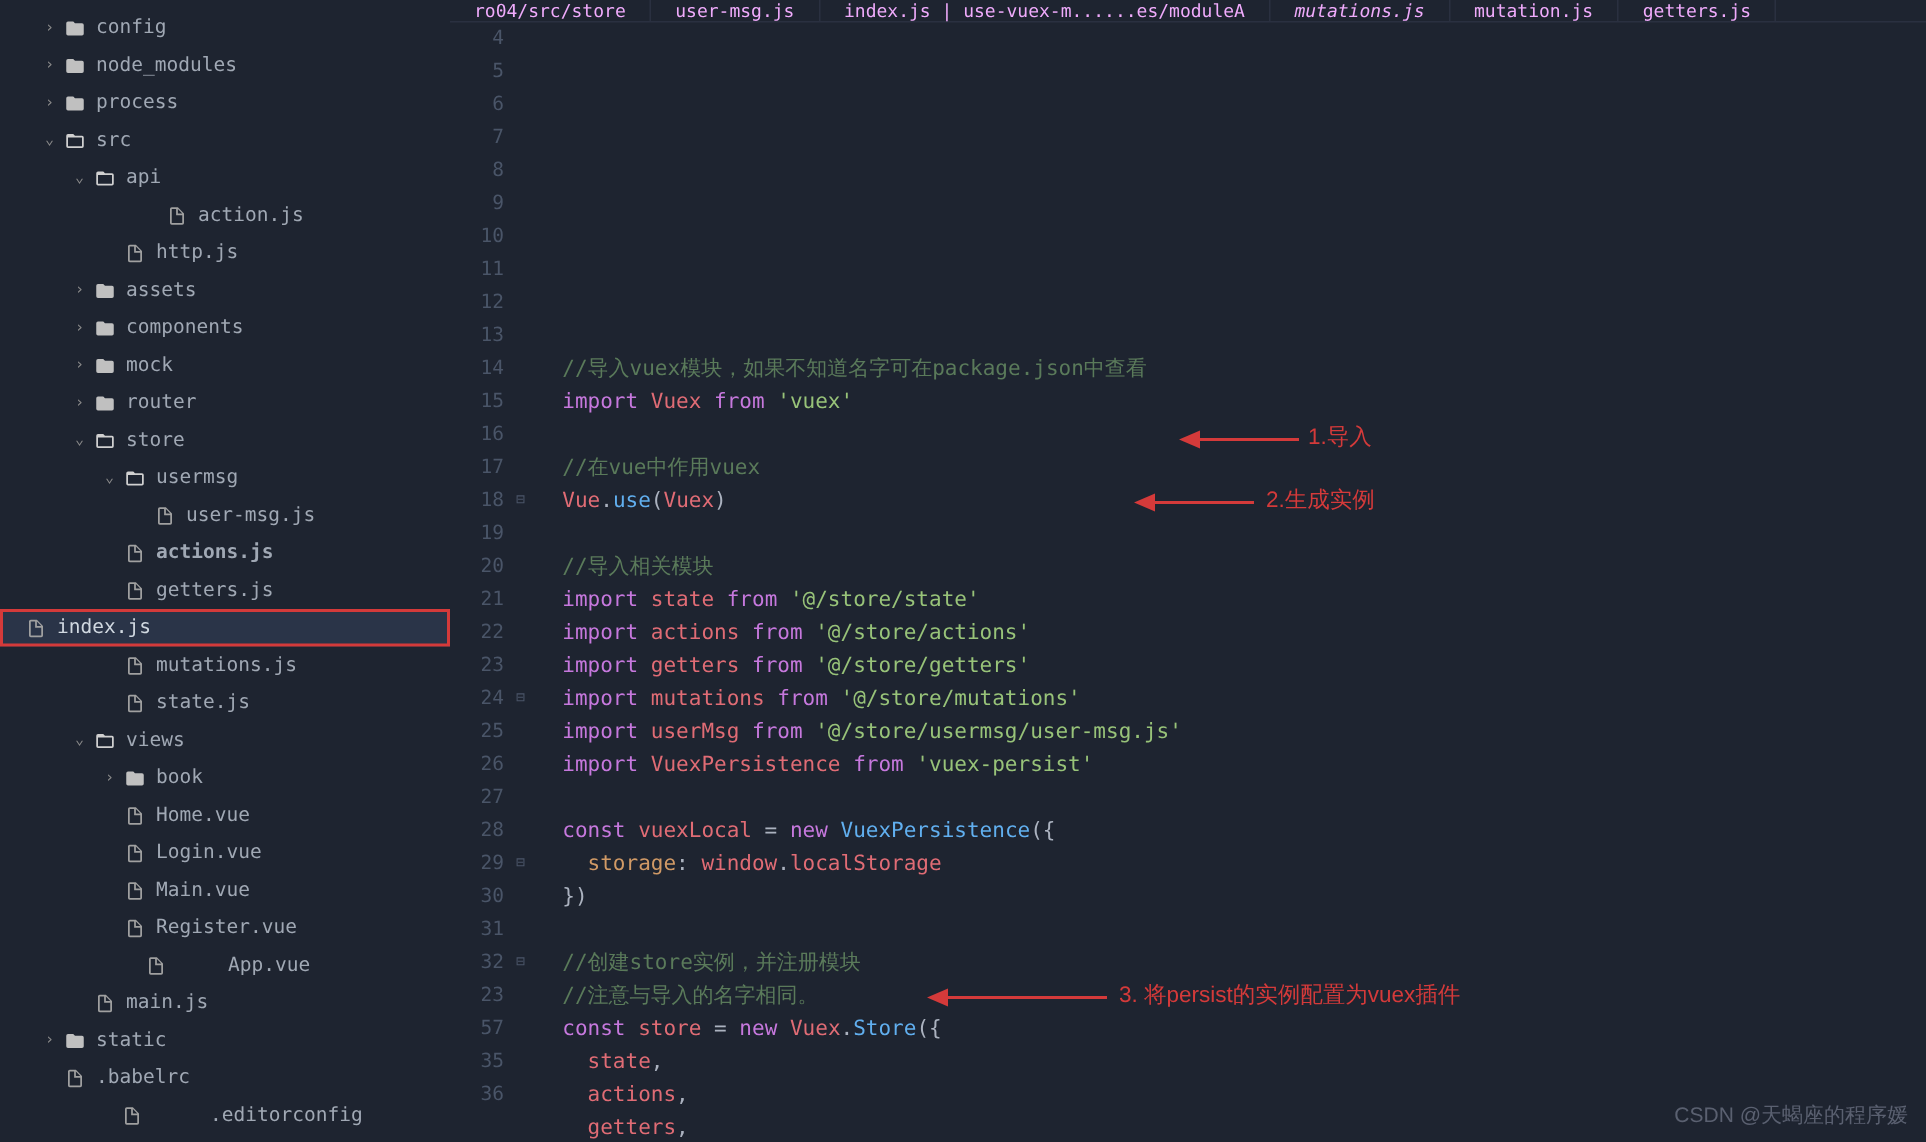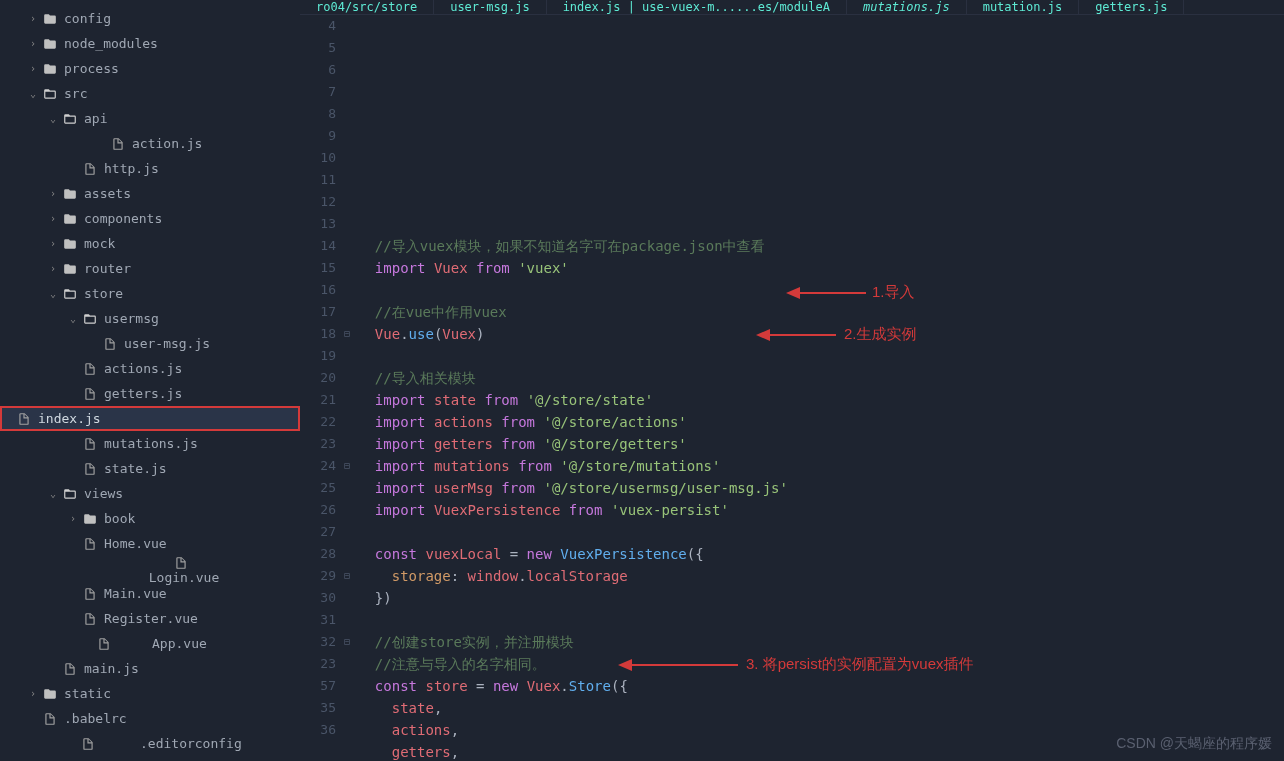--- a/index.html
+++ b/index.html
@@ -57,21 +57,21 @@
   display: flex;
   height: 22px;
   background: #1e2430;
   border-bottom: 1px solid #2a3040;
 }
 .tab {
   padding: 0 16px;
   display: flex;
   align-items: center;
   font-size: 12px;
-  color: #5eead4;
+  color: #f0abfc;
   border-right: 1px solid #2a3040;
   cursor: pointer;
 }
 .tab.italic { font-style: italic; }
 .editor {
   flex: 1;
   display: flex;
   position: relative;
   font-family: Consolas, monospace;
   font-size: 14px;
@@ -253,21 +253,21 @@
     </div>
     <div class="tree-item" style="padding-left: 88px;">
       <span class="chevron"></span>
       <span class="icon file-icon">
         <svg width="14" height="14" viewBox="0 0 24 24">
           <path fill="currentColor" d="M13 2H6a2 2 0 0 0-2 2v16a2 2 0 0 0 2 2h12a2 2 0 0 0 2-2V9l-7-7zm0 2l5 5h-5V4zM6 20V4h5v7h7v9H6z"></path>
         </svg>
       </span>
       <span>user-msg.js</span>
     </div>
-    <div class="tree-item" style="padding-left: 68px;">
+    <div class="tree-item" style="padding-left: 68px; font-weight: bold;">
       <span class="chevron"></span>
       <span class="icon file-icon">
         <svg width="14" height="14" viewBox="0 0 24 24">
           <path fill="currentColor" d="M13 2H6a2 2 0 0 0-2 2v16a2 2 0 0 0 2 2h12a2 2 0 0 0 2-2V9l-7-7zm0 2l5 5h-5V4zM6 20V4h5v7h7v9H6z"></path>
         </svg>
       </span>
       <span>actions.js</span>
     </div>
     <div class="tree-item" style="padding-left: 68px;">
       <span class="chevron"></span>
@@ -325,21 +325,21 @@
     </div>
     <div class="tree-item" style="padding-left: 68px;">
       <span class="chevron"></span>
       <span class="icon file-icon">
         <svg width="14" height="14" viewBox="0 0 24 24">
           <path fill="currentColor" d="M13 2H6a2 2 0 0 0-2 2v16a2 2 0 0 0 2 2h12a2 2 0 0 0 2-2V9l-7-7zm0 2l5 5h-5V4zM6 20V4h5v7h7v9H6z"></path>
         </svg>
       </span>
       <span>Home.vue</span>
     </div>
-    <div class="tree-item" style="padding-left: 68px; flex-direction: column;">
+    <div class="tree-item" style="padding-left: 68px;">
       <span class="chevron"></span>
       <span class="icon file-icon">
         <svg width="14" height="14" viewBox="0 0 24 24">
           <path fill="currentColor" d="M13 2H6a2 2 0 0 0-2 2v16a2 2 0 0 0 2 2h12a2 2 0 0 0 2-2V9l-7-7zm0 2l5 5h-5V4zM6 20V4h5v7h7v9H6z"></path>
         </svg>
       </span>
       <span>Login.vue</span>
     </div>
     <div class="tree-item" style="padding-left: 68px;">
       <span class="chevron"></span>

